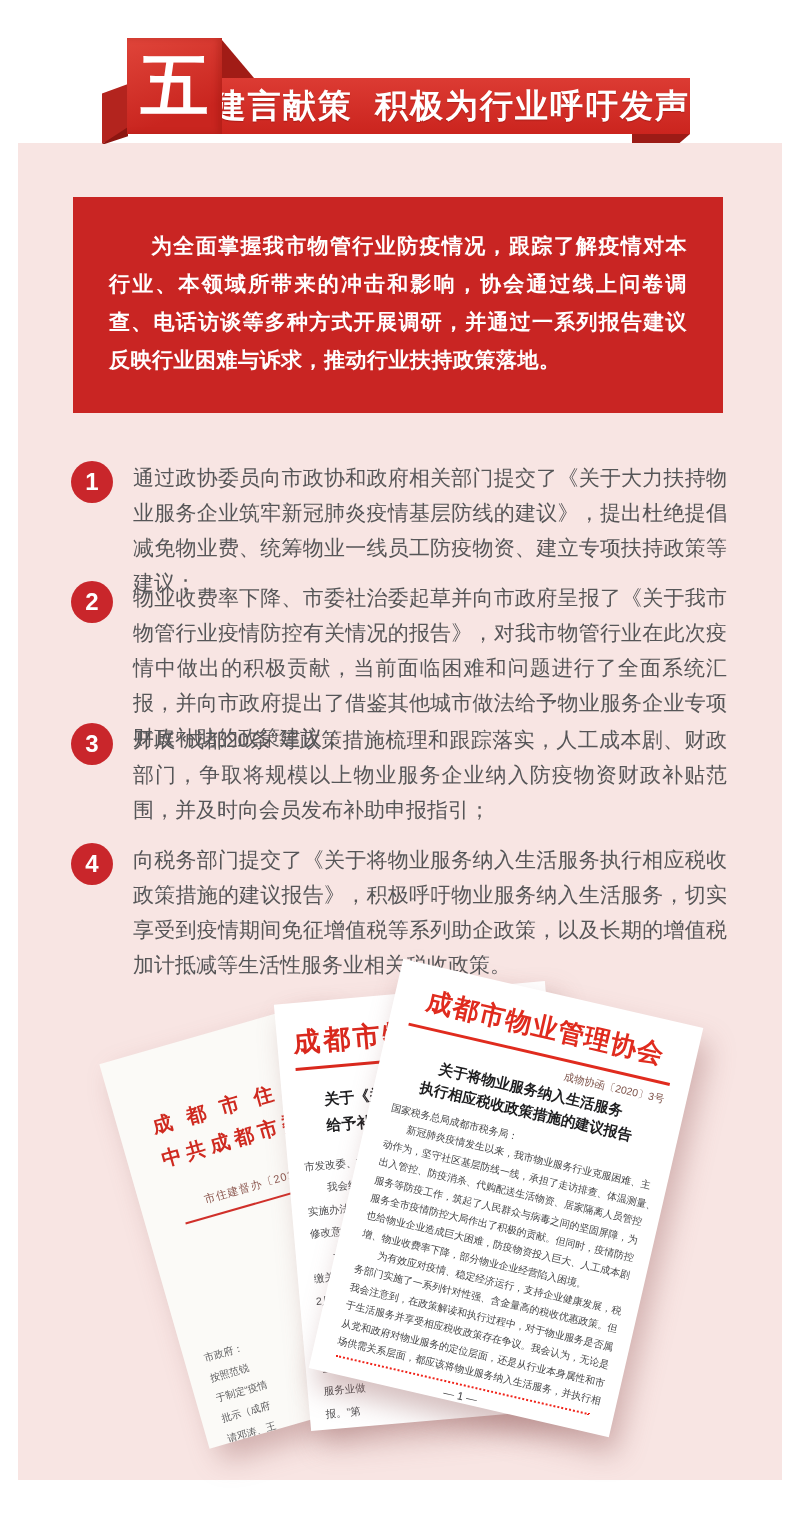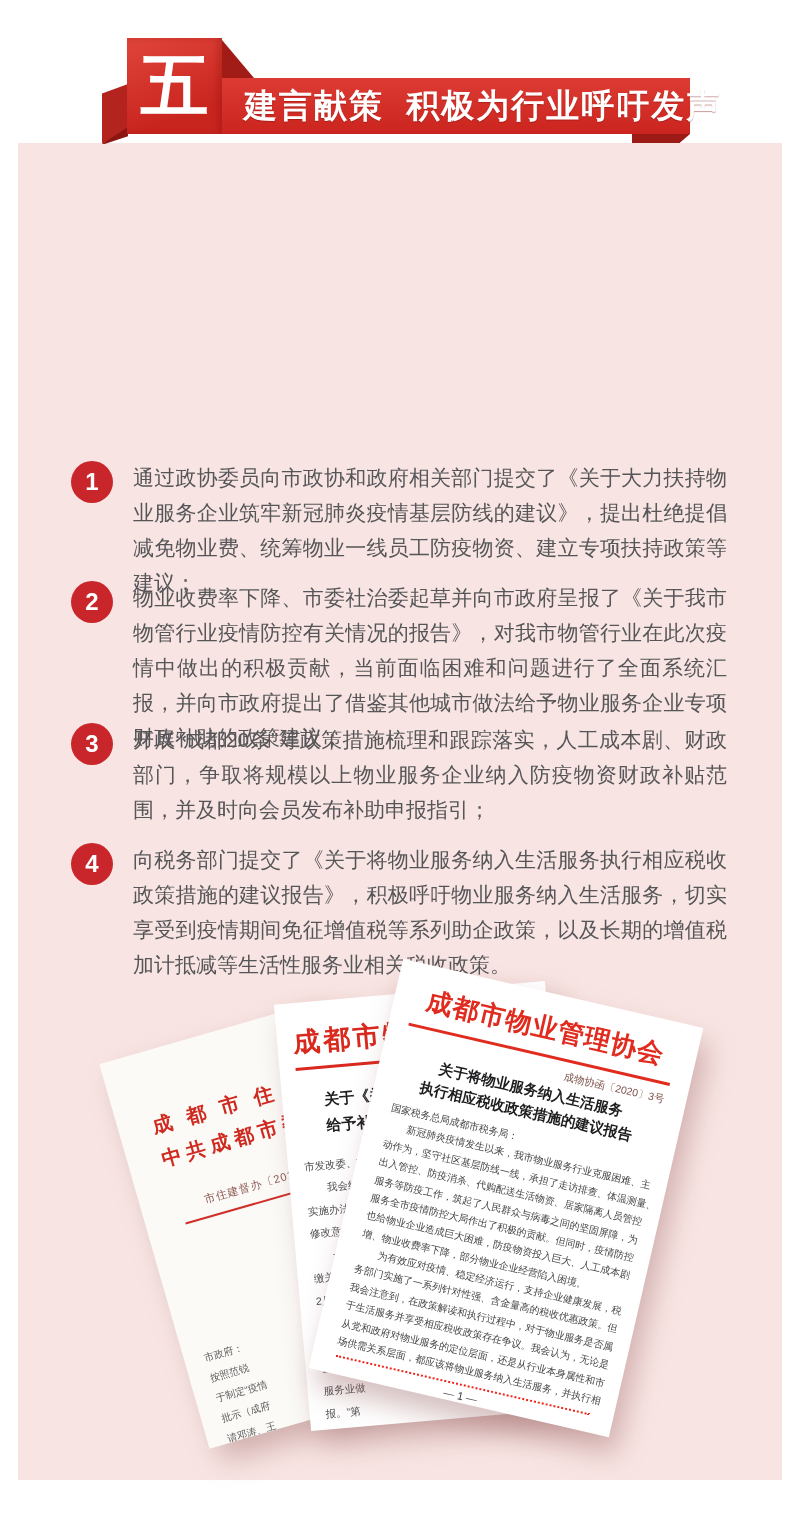--- a/index.html
+++ b/index.html
@@ -4,21 +4,21 @@
 <style>
   html,body{margin:0;padding:0;}
   body{width:800px;font-family:"Liberation Sans",sans-serif;background:#ffffff;}
   #page{position:relative;width:800px;height:1524px;background:#ffffff;overflow:hidden;}
 
   
   .panel{position:absolute;left:18px;top:143px;width:764px;height:1337px;background:#f8e5e3;}
 
   
   .banner{position:absolute;left:212px;top:78px;width:478px;height:56px;
-    background:linear-gradient(180deg,#dc3b33,#cb241e);display:flex;align-items:center;}
+    background:linear-gradient(180deg,#dc3b33,#cb241e);display:flex;align-items:center;justify-content:flex-end;}
   .banner-title{color:#ffffff;font-weight:bold;font-size:33px;letter-spacing:2px;
     padding-left:32px;white-space:pre;text-shadow:0 1px 1px rgba(120,10,5,.4);}
   .banner-fold{position:absolute;left:632px;top:134px;width:58px;height:9px;background:#9c1b16;
     clip-path:polygon(0 0,100% 0,82% 100%,0 100%);}
   .badge-flap{position:absolute;left:102px;top:84px;width:26px;height:50px;background:#b3241e;
     transform:skewY(-20deg);transform-origin:right center;}
   .badge-flap-shadow{position:absolute;left:102px;top:127px;width:26px;height:17px;background:#8c1611;
     clip-path:polygon(0 100%,100% 0,100% 55%,10% 100%);}
   .badge{position:absolute;left:127px;top:38px;width:95px;height:96px;
     background:linear-gradient(160deg,#e0453a,#c9251f 75%);display:flex;align-items:center;justify-content:center;
@@ -85,20 +85,23 @@
     </div>
     <div class="banner-fold"></div>
     <div class="badge-flap"></div>
     <div class="badge-flap-shadow"></div>
     <div class="badge">
       <span class="badge-num">五</span>
     </div>
     <div class="badge-fold"></div>
   </div>
 
+  <div class="intro">
+    <p>为全面掌握我市物管行业防疫情况，跟踪了解疫情对本行业、本领域所带来的冲击和影响，协会通过线上问卷调查、电话访谈等多种方式开展调研，并通过一系列报告建议反映行业困难与诉求，推动行业扶持政策落地。</p>
+  </div>
 
   <div class="item" style="top:460px">
     <div class="num">1</div>
     <p class="txt">通过政协委员向市政协和政府相关部门提交了《关于大力扶持物业服务企业筑牢新冠肺炎疫情基层防线的建议》，提出杜绝提倡减免物业费、统筹物业一线员工防疫物资、建立专项扶持政策等建议；</p>
   </div>
   <div class="item" style="top:580px">
     <div class="num">2</div>
     <p class="txt">物业收费率下降、市委社治委起草并向市政府呈报了《关于我市物管行业疫情防控有关情况的报告》，对我市物管行业在此次疫情中做出的积极贡献，当前面临困难和问题进行了全面系统汇报，并向市政府提出了借鉴其他城市做法给予物业服务企业专项财政补助的政策建议；</p>
   </div>
   <div class="item" style="top:722px">

